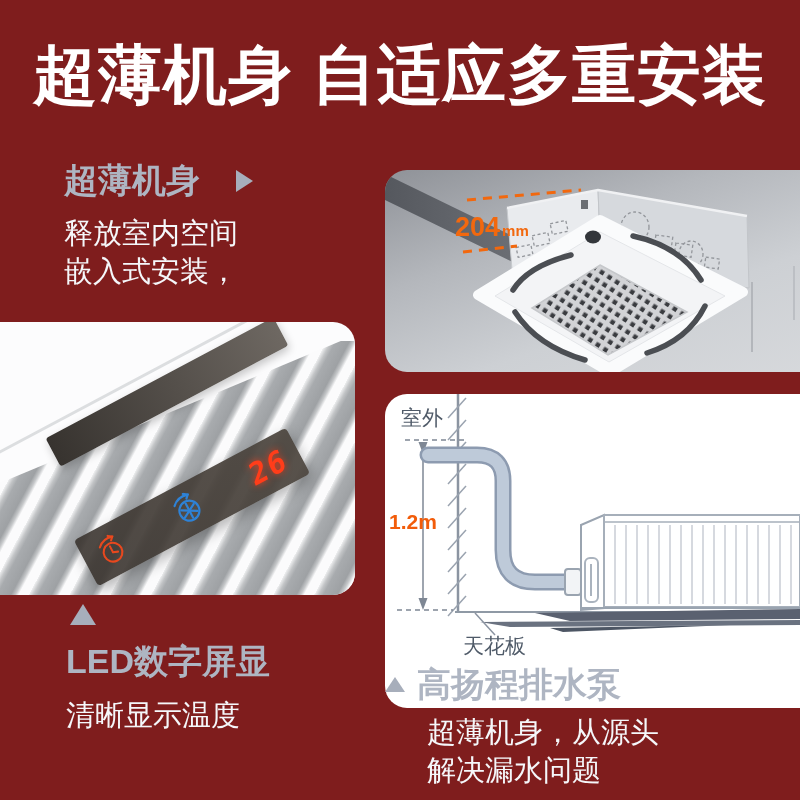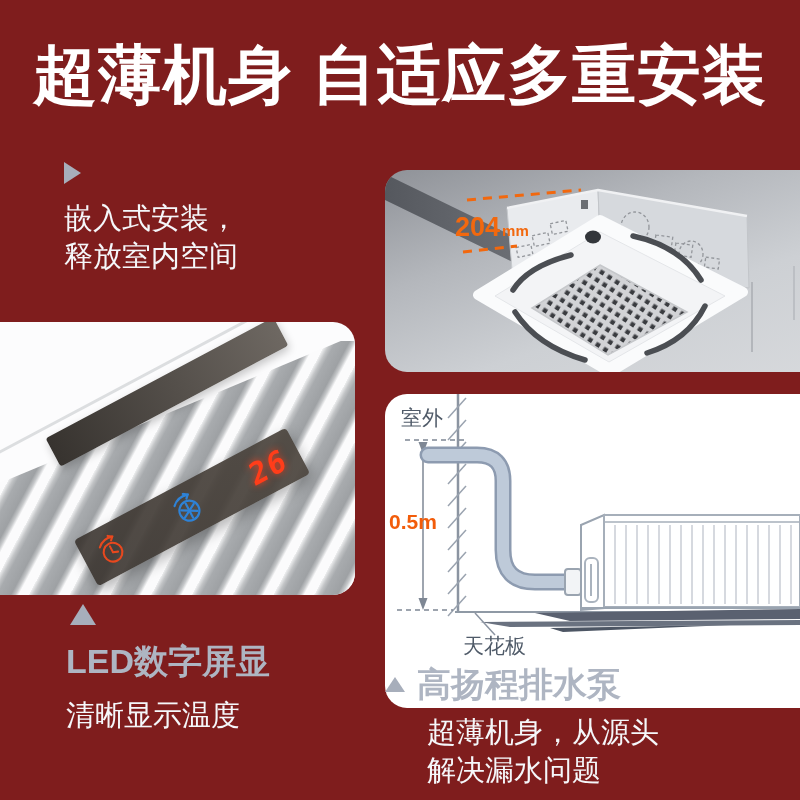--- a/index.html
+++ b/index.html
@@ -82,24 +82,25 @@
 </style>
 </head>
 <body>
 
 <div class="page">
 
   <div class="title">超薄机身 自适应多重安装</div>
 
   <section class="feat feat-slim">
     <div class="feat-head">
+      <span class="feat-heading">超薄机身</span>
       <span class="tri-right"></span>
     </div>
+    <div class="feat-line">释放室内空间</div>
     <div class="feat-line">嵌入式安装，</div>
-    <div class="feat-line">释放室内空间</div>
   </section>
 
   <figure class="photo-cassette">
     <svg width="415" height="202" viewBox="0 0 415 202">
       <defs>
         <pattern id="grilleDots" width="9" height="9" patternUnits="userSpaceOnUse" patternTransform="rotate(33)">
           <rect width="9" height="9" fill="#d2d3d6"></rect>
           <rect x="1.5" y="1.5" width="4.5" height="4.5" fill="#3a3c40"></rect>
         </pattern>
         <linearGradient id="bandG" x1="0" y1="0" x2="1" y2="0">
@@ -258,21 +259,21 @@
 
       <g>
         <polygon points="150,219 415,215 415,225 185,227" fill="#5a6170"></polygon>
         <polygon points="95,228 415,226 415,231 125,233" fill="#6a7280"></polygon>
         <polygon points="165,234 345,231 178,238" fill="#4d5664"></polygon>
       </g>
 
       <line x1="90" y1="219" x2="110" y2="241" stroke="#8b94a1" stroke-width="1.5"></line>
     </svg>
     <div class="dg-label lbl-outdoor">室外</div>
-    <div class="dg-label lbl-height">0.5m</div>
+    <div class="dg-label lbl-height">1.2m</div>
     <div class="dg-label lbl-ceiling">天花板</div>
   </figure>
 
   <section class="feat feat-pump">
     <div class="feat-head">
       <span class="tri-up-sm"></span>
       <span class="feat-heading">高扬程排水泵</span>
     </div>
     <div class="feat-body">
       <div class="feat-line">超薄机身，从源头</div>

